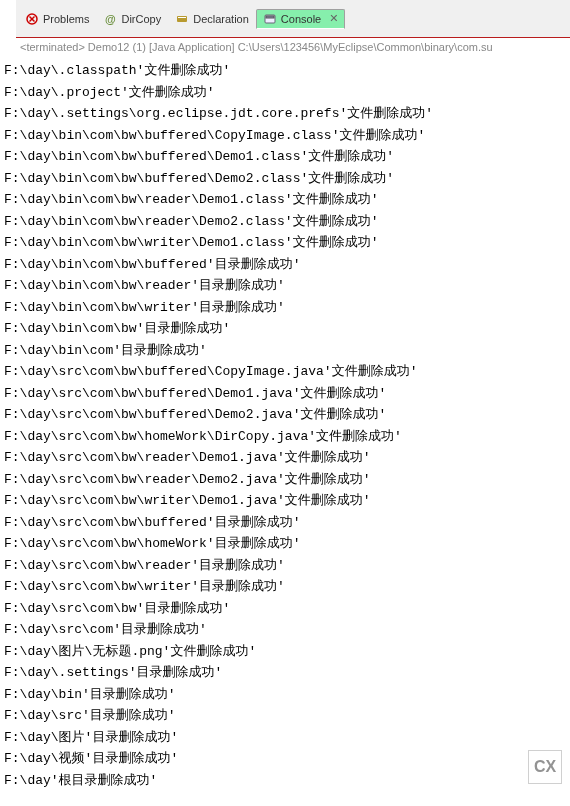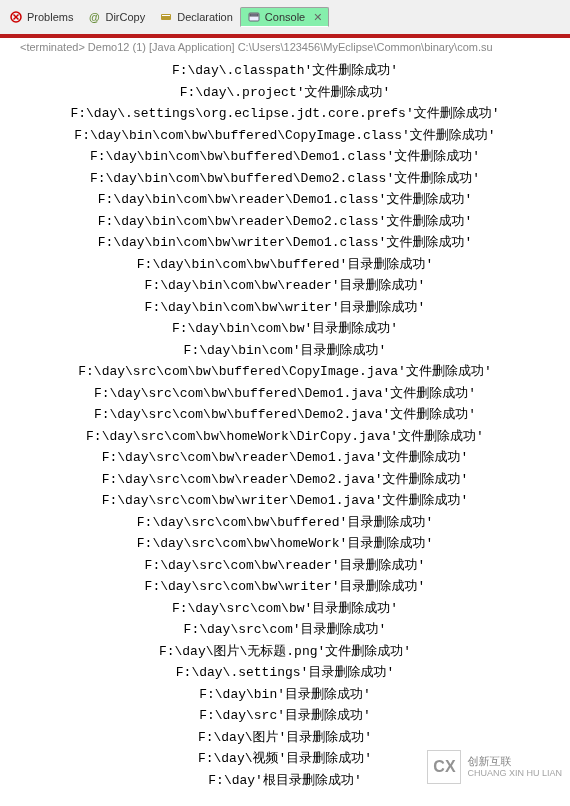--- a/index.html
+++ b/index.html
@@ -13,23 +13,24 @@
       background: #ffffff;
       width: 570px;
       height: 806px;
       overflow: hidden;
       position: relative;
     }
     .tabs {
       display: flex;
       align-items: center;
       background: #f0f0f0;
-      border-bottom: 4px solid #b91c1c;
+      border-bottom: 1px solid #b91c1c;
       height: 38px;
       padding: 0 2px;
+      margin-left: 16px;
     }
     .tab {
       display: flex;
       align-items: center;
       padding: 2px 6px;
       height: 20px;
       cursor: pointer;
       border: 1px solid transparent;
       gap: 4px;
       white-space: nowrap;
@@ -64,21 +65,20 @@
       white-space: nowrap;
       overflow: hidden;
     }
     .console-output {
       padding: 4px 4px;
       font-family: Consolas, "Courier New", monospace;
       font-size: 13px;
       line-height: 21.5px;
       color: #000;
       white-space: pre;
-      text-align: center;
     }
     .console-line {
       display: block;
     }
     .watermark {
       position: absolute;
       right: 8px;
       bottom: 22px;
       display: flex;
       align-items: center;
@@ -151,17 +151,13 @@
     <span class="close-x">✕</span>
   </div>
 </div>
 
 <div class="status-line">&lt;terminated&gt; Demo12 (1) [Java Application] C:\Users\123456\MyEclipse\Common\binary\com.su</div>
 
 <div class="console-output" id="console-lines"><span class="console-line">F:\day\.classpath'文件删除成功'</span><span class="console-line">F:\day\.project'文件删除成功'</span><span class="console-line">F:\day\.settings\org.eclipse.jdt.core.prefs'文件删除成功'</span><span class="console-line">F:\day\bin\com\bw\buffered\CopyImage.class'文件删除成功'</span><span class="console-line">F:\day\bin\com\bw\buffered\Demo1.class'文件删除成功'</span><span class="console-line">F:\day\bin\com\bw\buffered\Demo2.class'文件删除成功'</span><span class="console-line">F:\day\bin\com\bw\reader\Demo1.class'文件删除成功'</span><span class="console-line">F:\day\bin\com\bw\reader\Demo2.class'文件删除成功'</span><span class="console-line">F:\day\bin\com\bw\writer\Demo1.class'文件删除成功'</span><span class="console-line">F:\day\bin\com\bw\buffered'目录删除成功'</span><span class="console-line">F:\day\bin\com\bw\reader'目录删除成功'</span><span class="console-line">F:\day\bin\com\bw\writer'目录删除成功'</span><span class="console-line">F:\day\bin\com\bw'目录删除成功'</span><span class="console-line">F:\day\bin\com'目录删除成功'</span><span class="console-line">F:\day\src\com\bw\buffered\CopyImage.java'文件删除成功'</span><span class="console-line">F:\day\src\com\bw\buffered\Demo1.java'文件删除成功'</span><span class="console-line">F:\day\src\com\bw\buffered\Demo2.java'文件删除成功'</span><span class="console-line">F:\day\src\com\bw\homeWork\DirCopy.java'文件删除成功'</span><span class="console-line">F:\day\src\com\bw\reader\Demo1.java'文件删除成功'</span><span class="console-line">F:\day\src\com\bw\reader\Demo2.java'文件删除成功'</span><span class="console-line">F:\day\src\com\bw\writer\Demo1.java'文件删除成功'</span><span class="console-line">F:\day\src\com\bw\buffered'目录删除成功'</span><span class="console-line">F:\day\src\com\bw\homeWork'目录删除成功'</span><span class="console-line">F:\day\src\com\bw\reader'目录删除成功'</span><span class="console-line">F:\day\src\com\bw\writer'目录删除成功'</span><span class="console-line">F:\day\src\com\bw'目录删除成功'</span><span class="console-line">F:\day\src\com'目录删除成功'</span><span class="console-line">F:\day\图片\无标题.png'文件删除成功'</span><span class="console-line">F:\day\.settings'目录删除成功'</span><span class="console-line">F:\day\bin'目录删除成功'</span><span class="console-line">F:\day\src'目录删除成功'</span><span class="console-line">F:\day\图片'目录删除成功'</span><span class="console-line">F:\day\视频'目录删除成功'</span><span class="console-line">F:\day'根目录删除成功'</span></div>
 
 <div class="watermark">
   <div class="watermark-logo">CX</div>
-  <div class="watermark-text">
-    <div class="zh">创新互联</div>
-    <div>CHUANG XIN HU LIAN</div>
-  </div>
 </div>
 
 </body></html>

